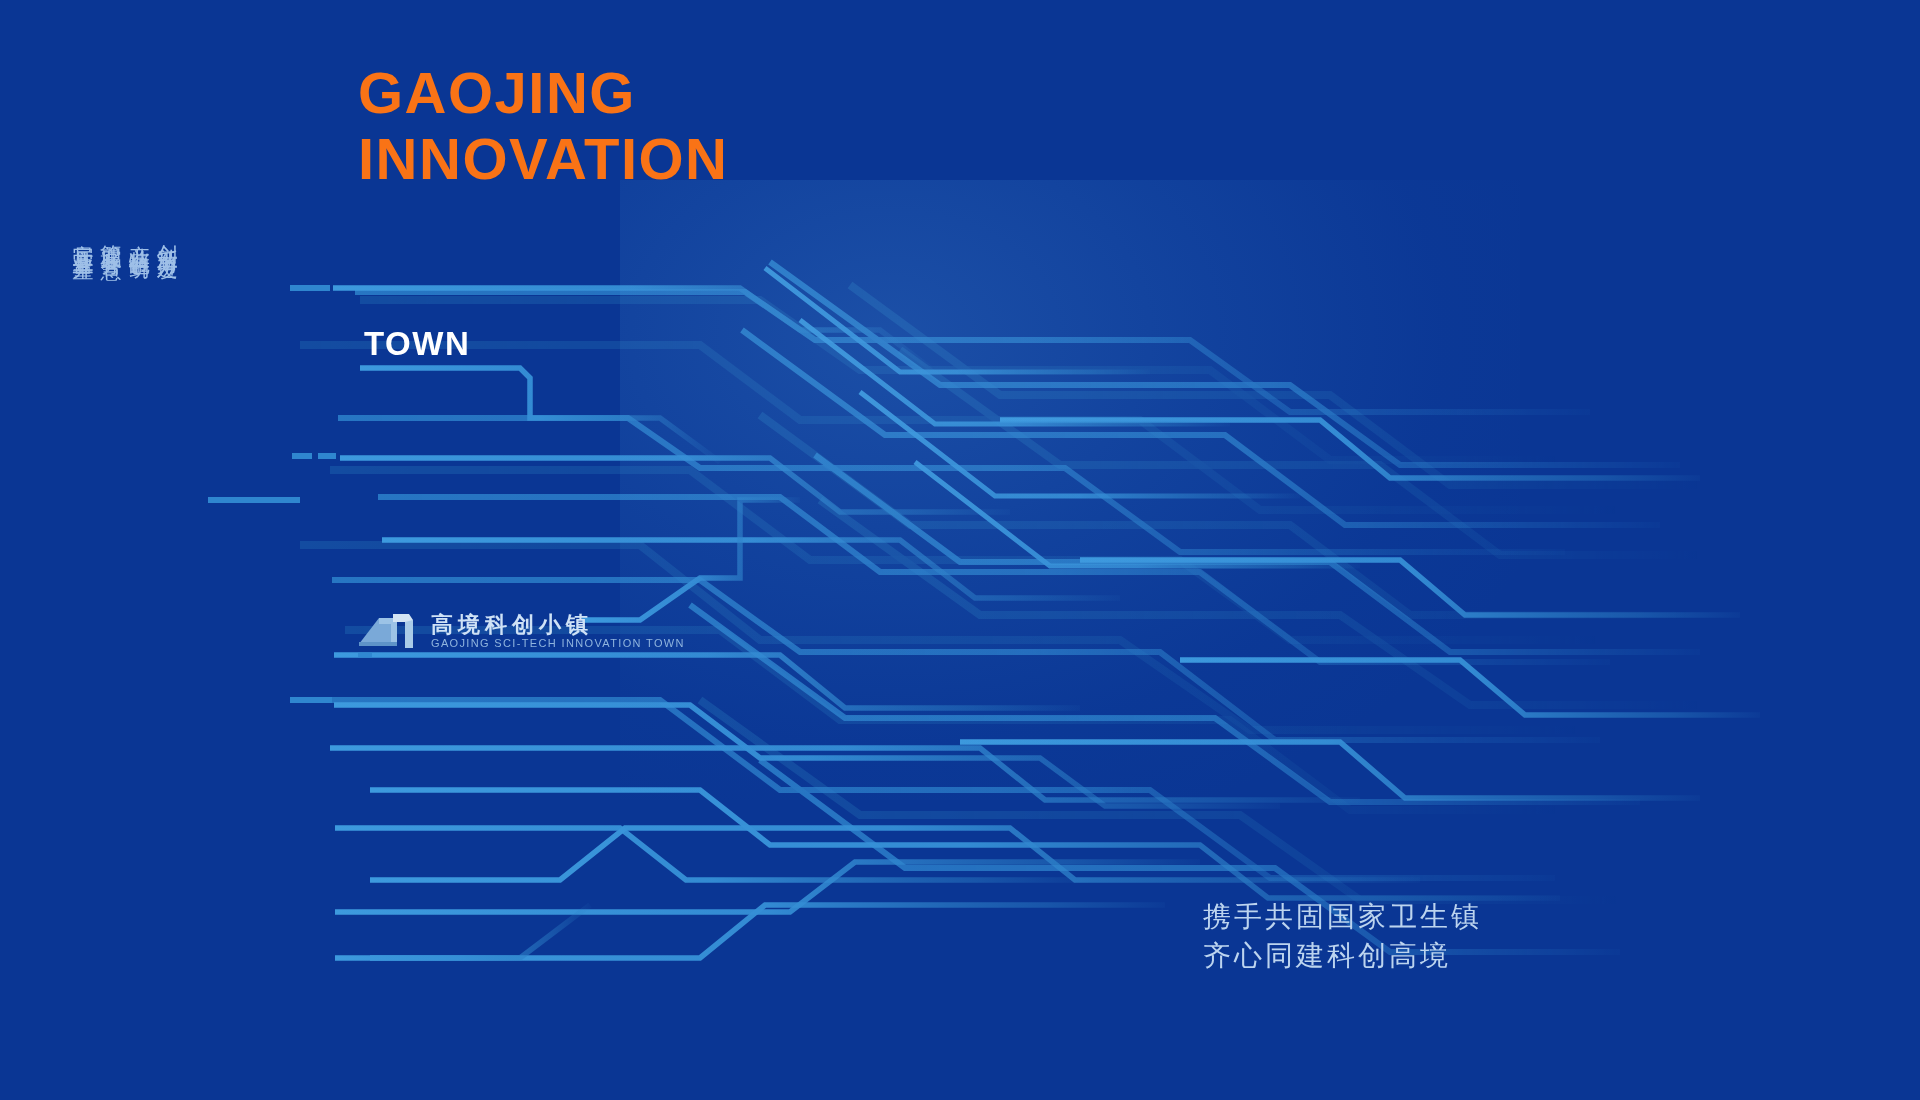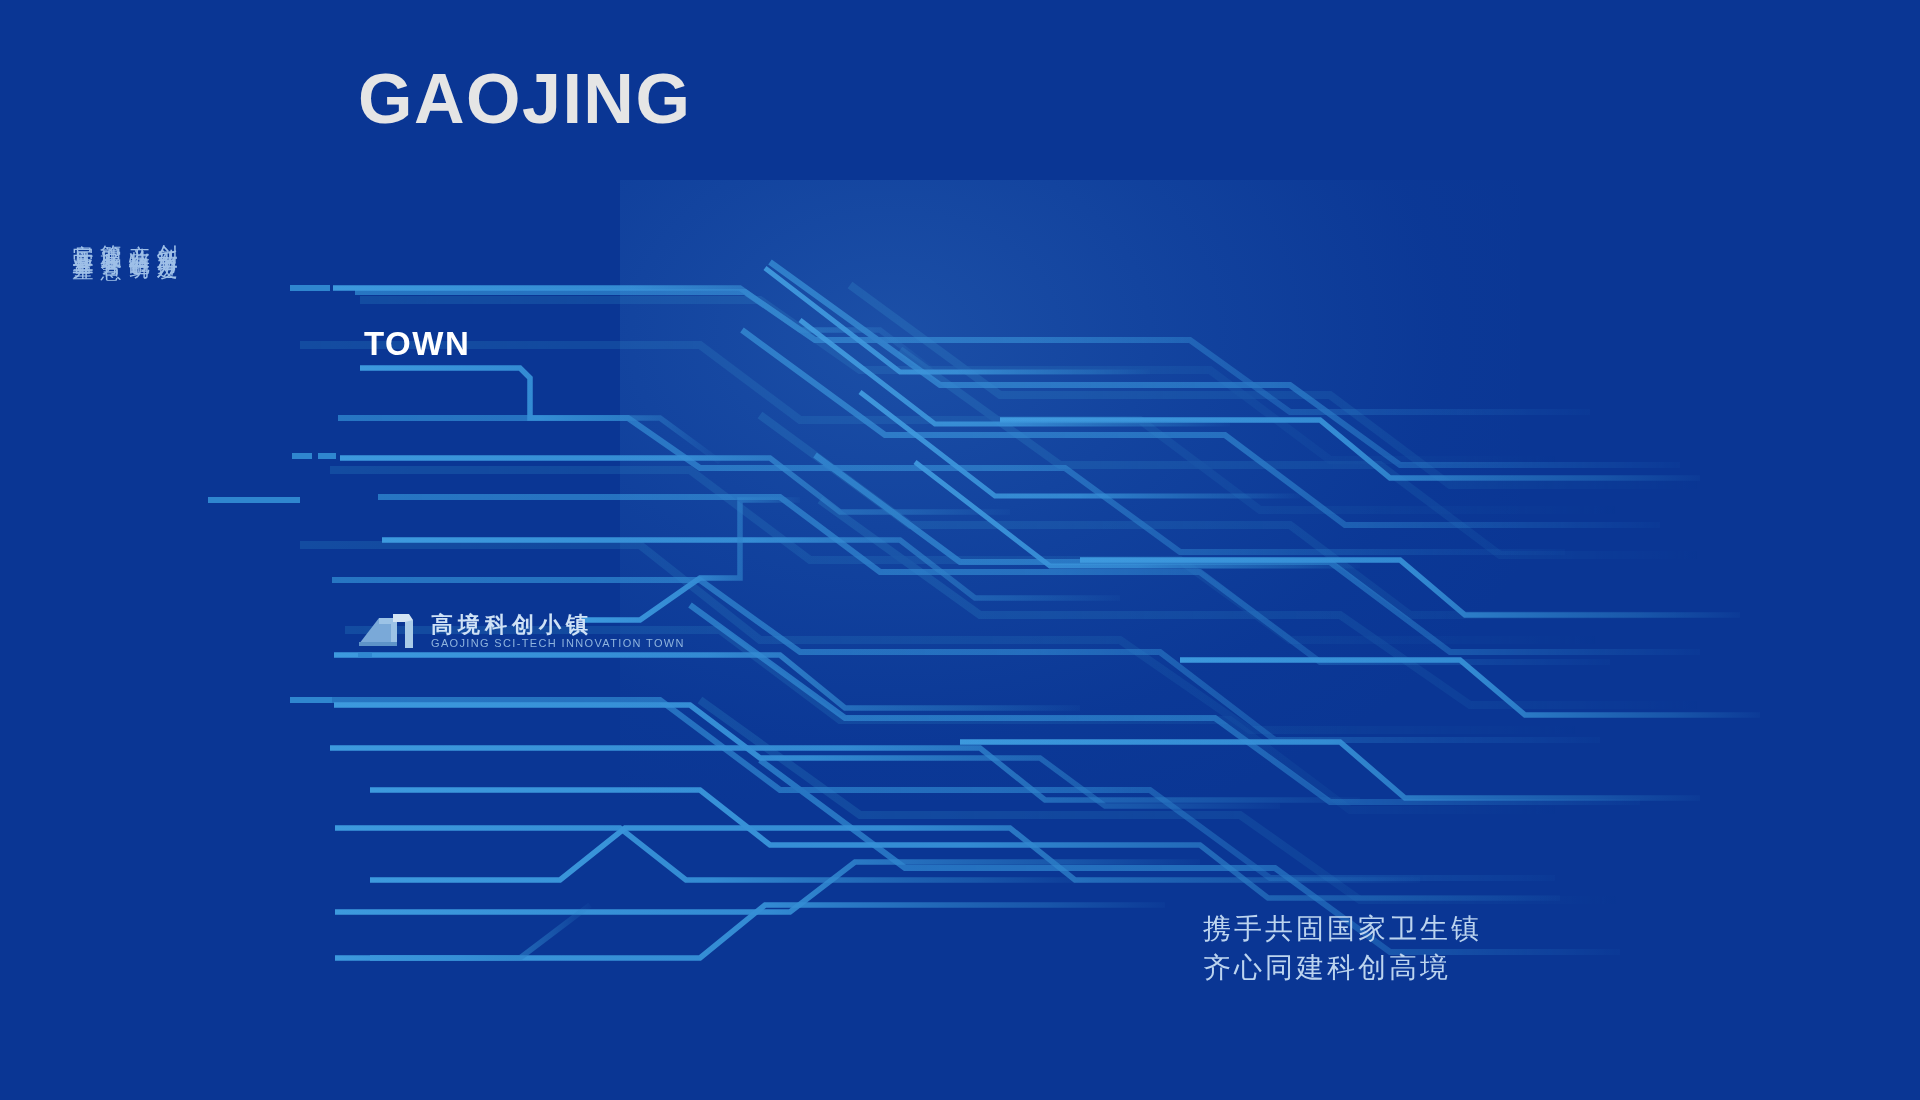--- a/index.html
+++ b/index.html
@@ -58,23 +58,23 @@
     font-weight: 400;
     line-height: 1.05;
     white-space: nowrap;
   }
 
   
   #headline {
     position: absolute;
     left: 358px;
     top: 60px;
-    color: #e5e5e5;
+    color: #f97316;
     font-weight: 700;
-    font-size: 70px;
+    font-size: 58px;
     line-height: 1.14;
     letter-spacing: 1.5px;
     font-family: "Liberation Sans", sans-serif;
   }
   #headline .hl {
     display: block;
     white-space: nowrap;
   }
   #town {
     position: absolute;
@@ -130,21 +130,20 @@
     position: absolute;
     left: 1203px;
     top: 898px;
     color: #bcd4ef;
     font-size: 28px;
     letter-spacing: 3px;
     line-height: 1.38;
     font-family: "DejaVu Sans", sans-serif;
     font-weight: 400;
     white-space: nowrap;
-    margin-top: 12px;
   }
   #slogan .sl { display: block; }
 </style>
 </head>
 <body>
 
 <div id="poster">
 
   <svg id="circuit" viewBox="0 0 1920 1100" preserveAspectRatio="none">
     <defs>
@@ -254,20 +253,21 @@
 
   <div id="vtext">
     <div class="vcol">创新活力迸发</div>
     <div class="vcol">产业特色鲜明</div>
     <div class="vcol">管理服务智慧</div>
     <div class="vcol">宜居宜业并重</div>
   </div>
 
   <div id="headline">
     <span class="hl">GAOJING</span>
+    <span class="hl">INNOVATION</span>
   </div>
   <div id="town">TOWN</div>
 
   <div id="logo">
     <svg id="logo-mark" viewBox="0 0 62 46">
       <polygon points="2,36 22,10 40,10 40,36" fill="#7aa9d8"></polygon>
       <polygon points="22,10 40,10 40,36 34,36 34,16 22,16" fill="#9cc3e6"></polygon>
       <polygon points="36,6 52,6 56,12 56,40 48,40 48,14 36,14" fill="#d3e4f4"></polygon>
       <polygon points="48,14 56,12 56,40 48,40" fill="#a9cbe8"></polygon>
       <rect x="2" y="34" width="38" height="4" fill="#5e93c8"></rect>

